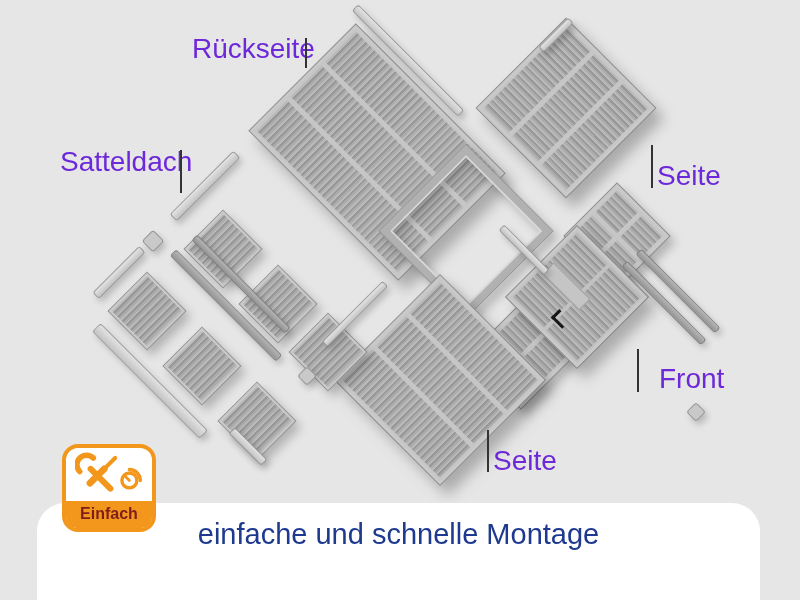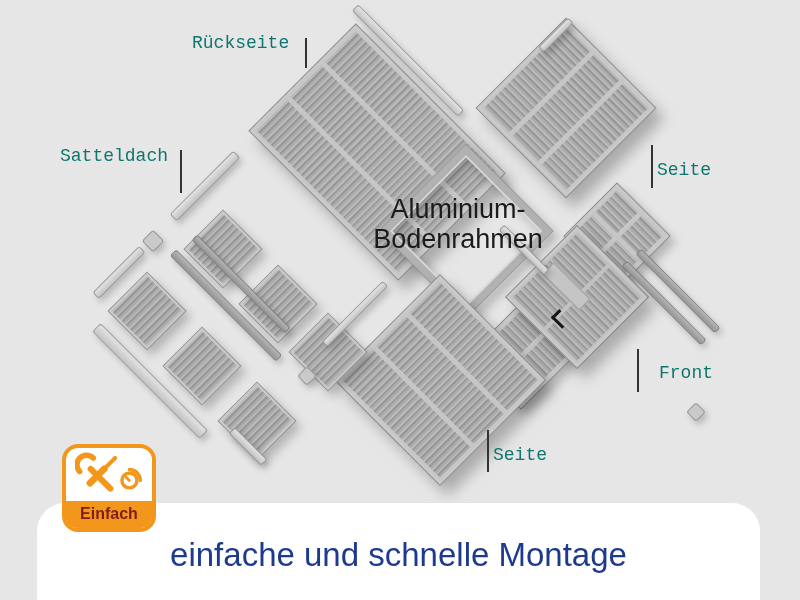--- a/index.html
+++ b/index.html
@@ -30,30 +30,30 @@
       background:#c5c5c5;border:1px solid #a0a0a0;}
   .door .handle{position:absolute;left:46%;top:72%;width:13px;height:9px;
       border-left:3px solid #161616;border-bottom:3px solid #161616;}
   .bar{width:100%;height:100%;border-radius:3px;box-sizing:border-box;}
   .bar.light{background:linear-gradient(to bottom,#e3e3e3,#c3c3c3);border:1px solid #9b9b9b;}
   .bar.mid{background:linear-gradient(to bottom,#b5b5b5,#949494);border:1px solid #828282;}
   .cap{width:100%;height:100%;background:#c9c9c9;border:1px solid #949494;
       border-radius:3px;box-sizing:border-box;}
 
   
-  .dlabel{position:absolute;font-size:18px;color:#0f766e;white-space:nowrap;font-family:Liberation Mono, monospace;}
+  .dlabel{position:absolute;font-size:28px;color:#6d28d9;white-space:nowrap;}
   .dline{position:absolute;width:2px;background:#333;}
   #bodenrahmen-label{position:absolute;left:350px;top:194px;width:216px;
       text-align:center;font-size:27px;line-height:1.12;color:#1b1b1b;}
 
   
   #caption-panel{position:absolute;left:37px;top:503px;width:723px;height:97px;
       background:#ffffff;border-radius:28px 28px 0 0;}
-  #caption-text{padding-top:30px;text-align:center;color:#1e3a8f;
-      font-size:33px;line-height:1.36;}
+  #caption-text{padding-top:12px;text-align:center;color:#1e3a8f;
+      font-size:29px;line-height:1.36;}
 
   
   #badge{position:absolute;left:62px;top:444px;width:94px;height:88px;
       background:#fff;border:4px solid #f2971b;border-radius:16px;
       box-sizing:border-box;display:flex;flex-direction:column;z-index:5;}
   #badge-icon-area{flex:1;display:flex;align-items:center;justify-content:center;}
   #badge-strip{height:27px;background:#f2971b;border-radius:0 0 11px 11px;
       color:#7f1d1d;font-weight:bold;font-size:16px;text-align:center;line-height:26px;}
 </style>
 </head>
@@ -174,24 +174,20 @@
         <div class="cap" style="transform: rotate(45deg);"></div>
       </div>
     </div>
 
   <div class="dlabel" style="left:192px;top:33px;">Rückseite</div>
   <div class="dline" style="left:305px;top:38px;height:30px;"></div>
 
   <div class="dlabel" style="left:60px;top:146px;">Satteldach</div>
   <div class="dline" style="left:180px;top:150px;height:43px;"></div>
 
-  <div id="bodenrahmen-label">
-    <div>Aluminium-</div>
-    <div>Bodenrahmen</div>
-  </div>
 
   <div class="dlabel" style="left:657px;top:160px;">Seite</div>
   <div class="dline" style="left:651px;top:145px;height:43px;"></div>
 
   <div class="dlabel" style="left:493px;top:445px;">Seite</div>
   <div class="dline" style="left:487px;top:430px;height:42px;"></div>
 
   <div class="dlabel" style="left:644px;top:363px;margin-left:15px;">Front</div>
   <div class="dline" style="left:637px;top:349px;height:43px;"></div>
 

